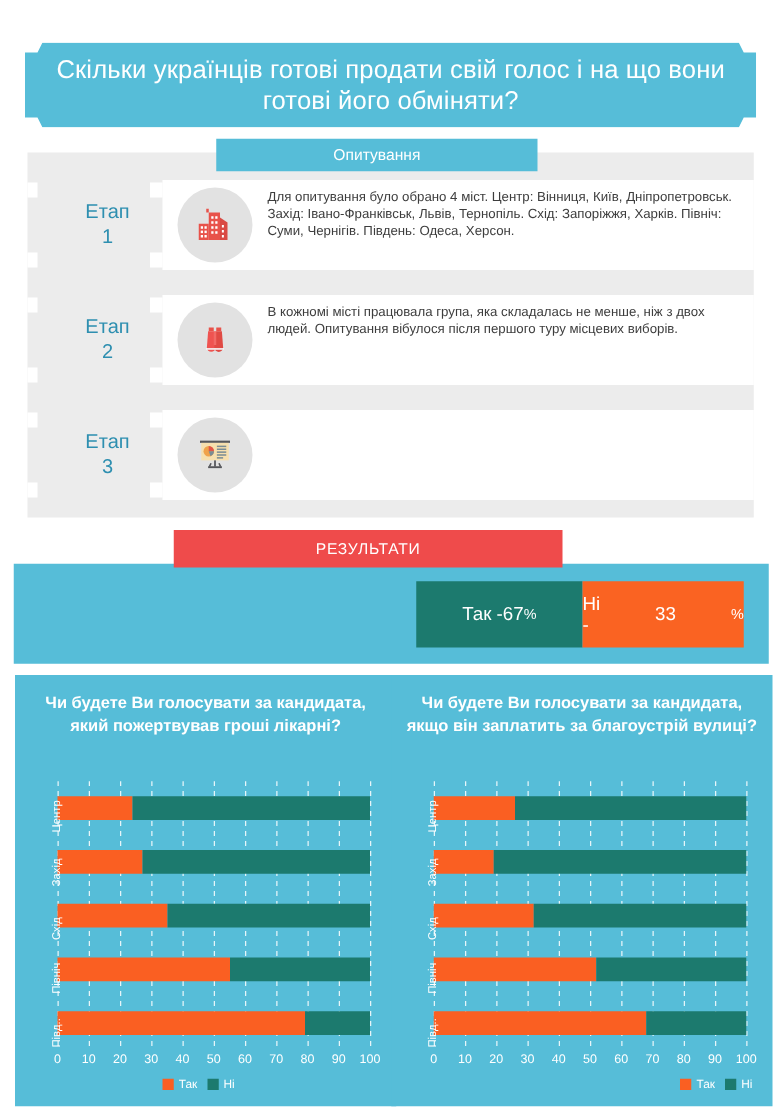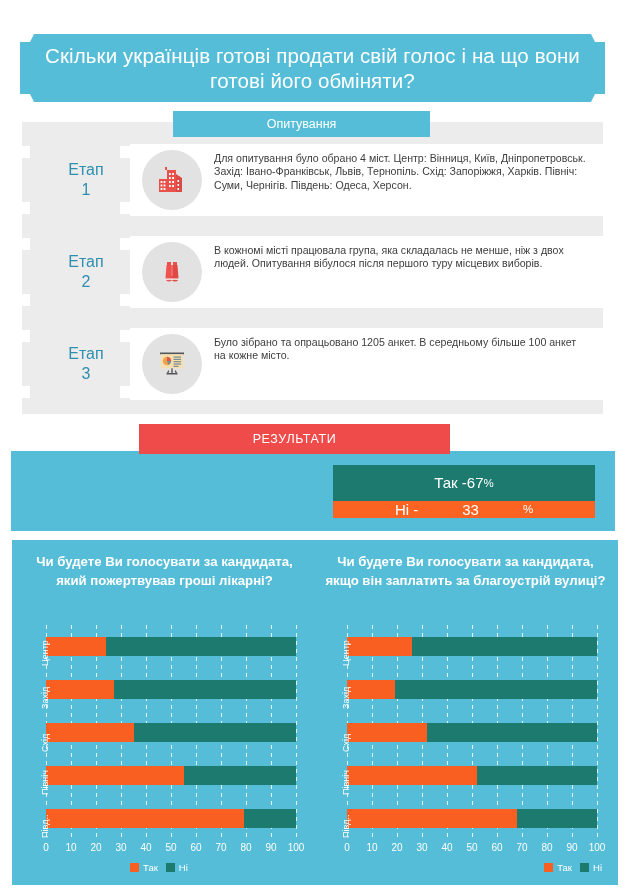--- a/index.html
+++ b/index.html
@@ -74,21 +74,21 @@
     display:flex; align-items:center; justify-content:center; z-index:5;
   }
   .results-band {
     position:absolute; left:11px; top:451px; width:604px; height:80px;
     background:#56bdd8;
   }
   .results-q {
     position:absolute; left:12px; top:13px; width:300px;
     color:#ffffff; font-size:13.4px; line-height:18px; text-align:center;
   }
-  .res-bar { position:absolute; left:322px; top:14px; width:262px; height:53px; display:flex;flex-direction:column; }
+  .res-bar { position:absolute; left:322px; top:14px; width:262px; height:53px; display:flex; }
   .res-seg { display:flex; align-items:center; justify-content:center;
              color:#fff; font-size:15px; }
   .res-yes { background:#1c7a6e; }
   .res-no  { background:#fa6322;gap:44px; }
   .res-seg .pct { font-size:11.5px; }
 
   
   .chart { position:absolute; top:540px; width:305px; height:345px; background:#56bdd8; }
   .chart.left  { left:12px; }
   .chart.right { left:313px; }
@@ -213,21 +213,20 @@
             <rect x="18.5" y="11.8" width="7.5" height="1.2" fill="#7a8c94"></rect>
             <rect x="18.5" y="14.1" width="7.5" height="1.2" fill="#7a8c94"></rect>
             <rect x="18.5" y="16.4" width="7.5" height="1.2" fill="#7a8c94"></rect>
             <rect x="18.5" y="18.7" width="5" height="1.2" fill="#7a8c94"></rect>
             <rect x="16.3" y="21.3" width="1.4" height="5" fill="#55565a"></rect>
             <rect x="11.5" y="26" width="11" height="1.5" fill="#55565a"></rect>
             <rect x="12.5" y="23.4" width="1.3" height="3" fill="#55565a" transform="rotate(25 13 25)"></rect>
             <rect x="20.2" y="23.4" width="1.3" height="3" fill="#55565a" transform="rotate(-25 21 25)"></rect>
           </svg>
         </div>
-        <div class="stage-text">Було зібрано та опрацьовано 1205 анкет. В середньому більше 100 анкет на кожне місто.</div>
       <div class="notch" style="left: -10px; top: 2px; width: 10px; height: 12px; position: absolute; background: rgb(255, 255, 255);"></div>
           <div class="notch" style="left: -10px; top: 58px; width: 10px; height: 12px; position: absolute; background: rgb(255, 255, 255);"></div>
         </div>
     <div style="position: absolute; left: 0px; top: 2px; width: 8px; height: 12px; background: rgb(255, 255, 255);"></div>
         <div style="position: absolute; left: 0px; top: 58px; width: 8px; height: 12px; background: rgb(255, 255, 255);"></div>
       </div>
   </div>
 
   <div class="results-tab">РЕЗУЛЬТАТИ</div>
   <div class="results-band">

